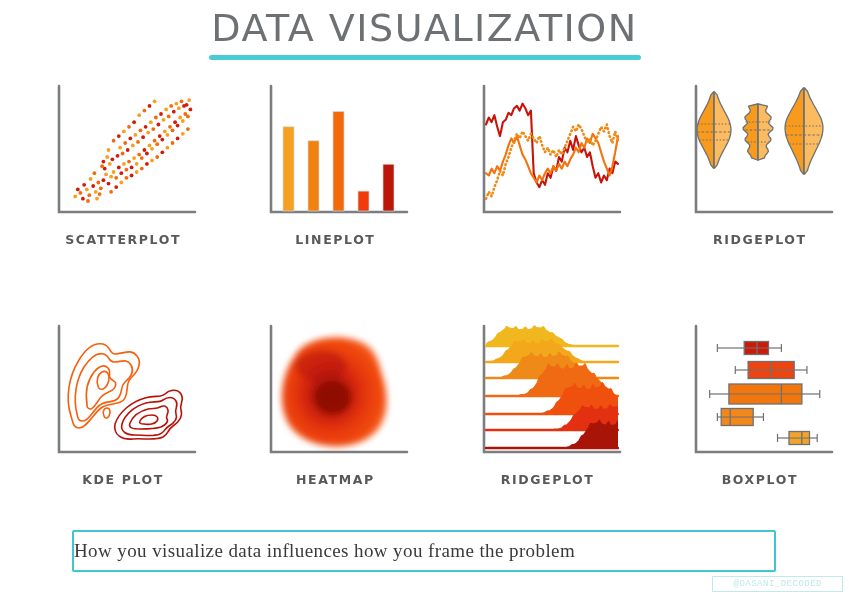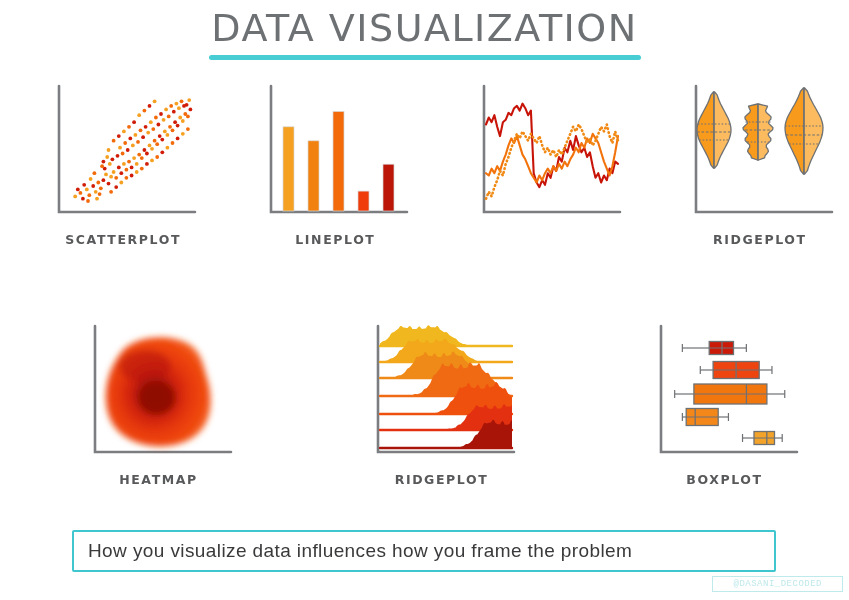--- a/index.html
+++ b/index.html
@@ -35,23 +35,23 @@
     font-size:12.5px;letter-spacing:1.6px;color:#58595b;font-weight:600;
   }
 
   
   .tagline-box{
     position:absolute;left:72px;top:530px;width:700px;height:38px;
     border:2.5px solid #3fc6cf;border-radius:2px;background:#fff;
     display:flex;align-items:center;
   }
   .tagline-text{
-    font-family:Liberation Sans, sans-serif;
+    font-family:Liberation Serif, serif;
     font-size:19px;color:#3a3a3c;letter-spacing:.4px;
-    padding-left:14px;white-space:nowrap;
+    white-space:nowrap;
   }
 
   
   .watermark{
     position:absolute;right:6px;bottom:8px;
     border:1.5px solid #bfeaec;border-radius:0;
     padding:2px 20px;color:#bfe8ea;
     font-family:Liberation Mono, monospace;
     font-size:9px;letter-spacing:.5px;
   }
@@ -261,20 +261,56 @@
                 <line x1="107.1" y1="64" x2="136.9" y2="64" stroke="#6e7174" stroke-width="1.2" stroke-dasharray="1.6 1.8"></line>
               </g>
           </svg>
         </div>
         <div class="caption">RIDGEPLOT</div>
       </div>
     </div>
 
     <div class="row">
 
+      <div class="cell">
+        <div class="plotbox">
+          <svg width="156" height="146" viewBox="0 0 156 146">
+            <g>
+              <path d="M14,6 L14,132 L150,132" fill="none" stroke="#7b7d80" stroke-width="2.6" stroke-linecap="round"></path>
+            </g>
+            <g id="kde-contours">
+
+              <path d="M26,96 C20,78 24,56 34,40 C40,30 48,22 58,24 C66,26 64,34 70,34
+                       C78,34 86,28 92,36 C98,44 92,52 86,58 C80,64 84,70 80,78
+                       C76,86 64,82 56,88 C48,94 42,108 34,108 C28,108 28,102 26,96 Z" fill="none" stroke="#F4600E" stroke-width="1.6" stroke-linejoin="round"></path>
+              <path d="M32,94 C28,78 31,60 39,47 C45,38 52,32 59,34 C65,36 63,42 69,42
+                       C76,42 82,38 86,45 C90,52 85,58 80,62 C75,67 78,71 74,77
+                       C70,84 61,80 55,85 C48,90 44,101 38,101 C33,101 33,98 32,94 Z" fill="none" stroke="#F4600E" stroke-width="1.6" stroke-linejoin="round"></path>
+              <path d="M42,84 C40,72 43,60 49,52 C54,46 59,44 63,48 C67,52 62,56 66,59
+                       C70,62 72,62 70,67 C68,72 60,72 56,77 C52,82 48,90 45,89 C42,88 42,87 42,84 Z" fill="none" stroke="#F4600E" stroke-width="1.6" stroke-linejoin="round"></path>
+              <path d="M53,66 C51,60 53,54 57,52 C61,50 64,53 64,58 C64,63 61,68 58,69 C55,70 54,69 53,66 Z" fill="none" stroke="#F4600E" stroke-width="1.6" stroke-linejoin="round"></path>
+              <path d="M59,96 C57,92 59,88 62,88 C65,88 66,92 64,96 C62,99 60,99 59,96 Z" fill="none" stroke="#F4600E" stroke-width="1.6" stroke-linejoin="round"></path>
+
+              <path d="M70,104 C74,92 86,82 100,78 C110,75 116,78 120,74
+                       C124,70 132,68 136,74 C140,80 134,84 136,90
+                       C138,96 134,102 128,106 C122,110 124,114 118,117
+                       C110,121 98,118 88,119 C78,120 68,116 70,104 Z" fill="none" stroke="#B81208" stroke-width="1.6" stroke-linejoin="round"></path>
+              <path d="M77,104 C80,94 90,86 101,83 C109,81 114,83 118,80
+                       C122,77 128,76 131,81 C134,86 129,89 131,94
+                       C133,99 129,103 124,106 C119,109 120,112 115,114
+                       C108,117 98,115 90,115 C82,115 75,112 77,104 Z" fill="none" stroke="#B81208" stroke-width="1.6" stroke-linejoin="round"></path>
+              <path d="M85,103 C88,96 95,91 103,89 C108,88 112,89 115,87
+                       C119,85 122,86 123,90 C124,94 120,96 122,99
+                       C124,102 120,105 116,107 C110,109 102,109 95,109 C88,109 83,108 85,103 Z" fill="none" stroke="#B81208" stroke-width="1.6" stroke-linejoin="round"></path>
+              <path d="M95,101 C97,97 102,95 107,95 C112,95 114,98 112,101 C110,104 104,105 99,104 C95,104 94,103 95,101 Z" fill="none" stroke="#B81208" stroke-width="1.6" stroke-linejoin="round"></path>
+            </g>
+          </svg>
+        </div>
+        <div class="caption">KDE PLOT</div>
+      </div>
 
       <div class="cell">
         <div class="plotbox">
           <svg width="156" height="146" viewBox="0 0 156 146">
             <defs>
               <radialGradient id="heatGrad" cx="46%" cy="52%" r="62%">
                 <stop offset="0%" stop-color="#8E1006"></stop>
                 <stop offset="18%" stop-color="#A01208"></stop>
                 <stop offset="36%" stop-color="#D02208"></stop>
                 <stop offset="58%" stop-color="#E83A0C"></stop>

